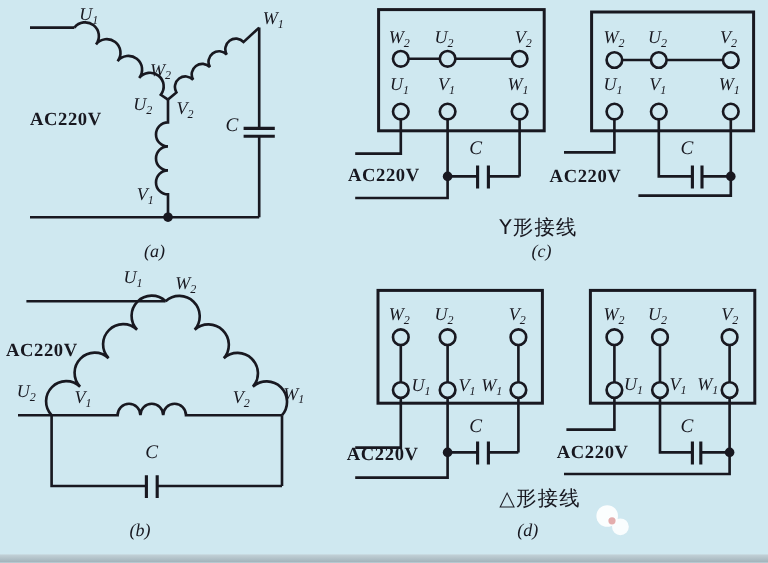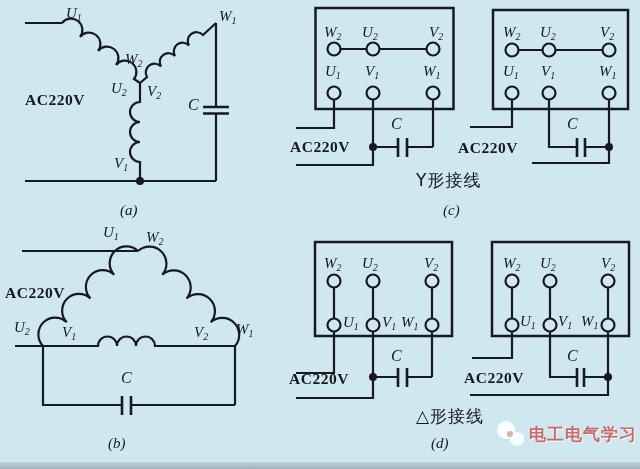--- a/index.html
+++ b/index.html
@@ -155,21 +155,21 @@
 
 <span class="tl" style="left:503px;top:25px"><span>W</span><sub>2</sub></span>
 <span class="tl" style="left:540px;top:25px"><span>U</span><sub>2</sub></span>
 <span class="tl" style="left:600px;top:25px"><span>V</span><sub>2</sub></span>
 <span class="tl" style="left:503px;top:64px"><span>U</span><sub>1</sub></span>
 <span class="tl" style="left:541px;top:64px"><span>V</span><sub>1</sub></span>
 <span class="tl" style="left:599px;top:64px"><span>W</span><sub>1</sub></span>
 <span class="cl" style="left:567px;top:116px">C</span>
 <span class="ac" style="left:458px;top:140px">AC220V</span>
 
-<span class="cn" style="left:416px;top:172px">Y形接线</span>
+<span class="cn" style="left:416px;top:182px">Y形接线</span>
 <span class="cap" style="left:443px;top:203px">(c)</span>
 
 <span class="tl" style="left:324px;top:256px"><span>W</span><sub>2</sub></span>
 <span class="tl" style="left:362px;top:256px"><span>U</span><sub>2</sub></span>
 <span class="tl" style="left:424px;top:256px"><span>V</span><sub>2</sub></span>
 <span class="tl" style="left:343px;top:315px"><span>U</span><sub>1</sub></span>
 <span class="tl" style="left:382px;top:315px"><span>V</span><sub>1</sub></span>
 <span class="tl" style="left:401px;top:315px"><span>W</span><sub>1</sub></span>
 <span class="cl" style="left:391px;top:348px">C</span>
 <span class="ac" style="left:289px;top:371px">AC220V</span>
@@ -179,16 +179,15 @@
 <span class="tl" style="left:601px;top:256px"><span>V</span><sub>2</sub></span>
 <span class="tl" style="left:520px;top:314px"><span>U</span><sub>1</sub></span>
 <span class="tl" style="left:558px;top:314px"><span>V</span><sub>1</sub></span>
 <span class="tl" style="left:581px;top:314px"><span>W</span><sub>1</sub></span>
 <span class="cl" style="left:567px;top:348px">C</span>
 <span class="ac" style="left:464px;top:370px">AC220V</span>
 
 <span class="cn" style="left:416px;top:408px">△形接线</span>
 <span class="cap" style="left:431px;top:436px">(d)</span>
 
-<span class="wm" style="left:529px;top:426px">电工电气学习</span>
 
 <div class="footer"></div>
 </div>
 
 </body></html>

